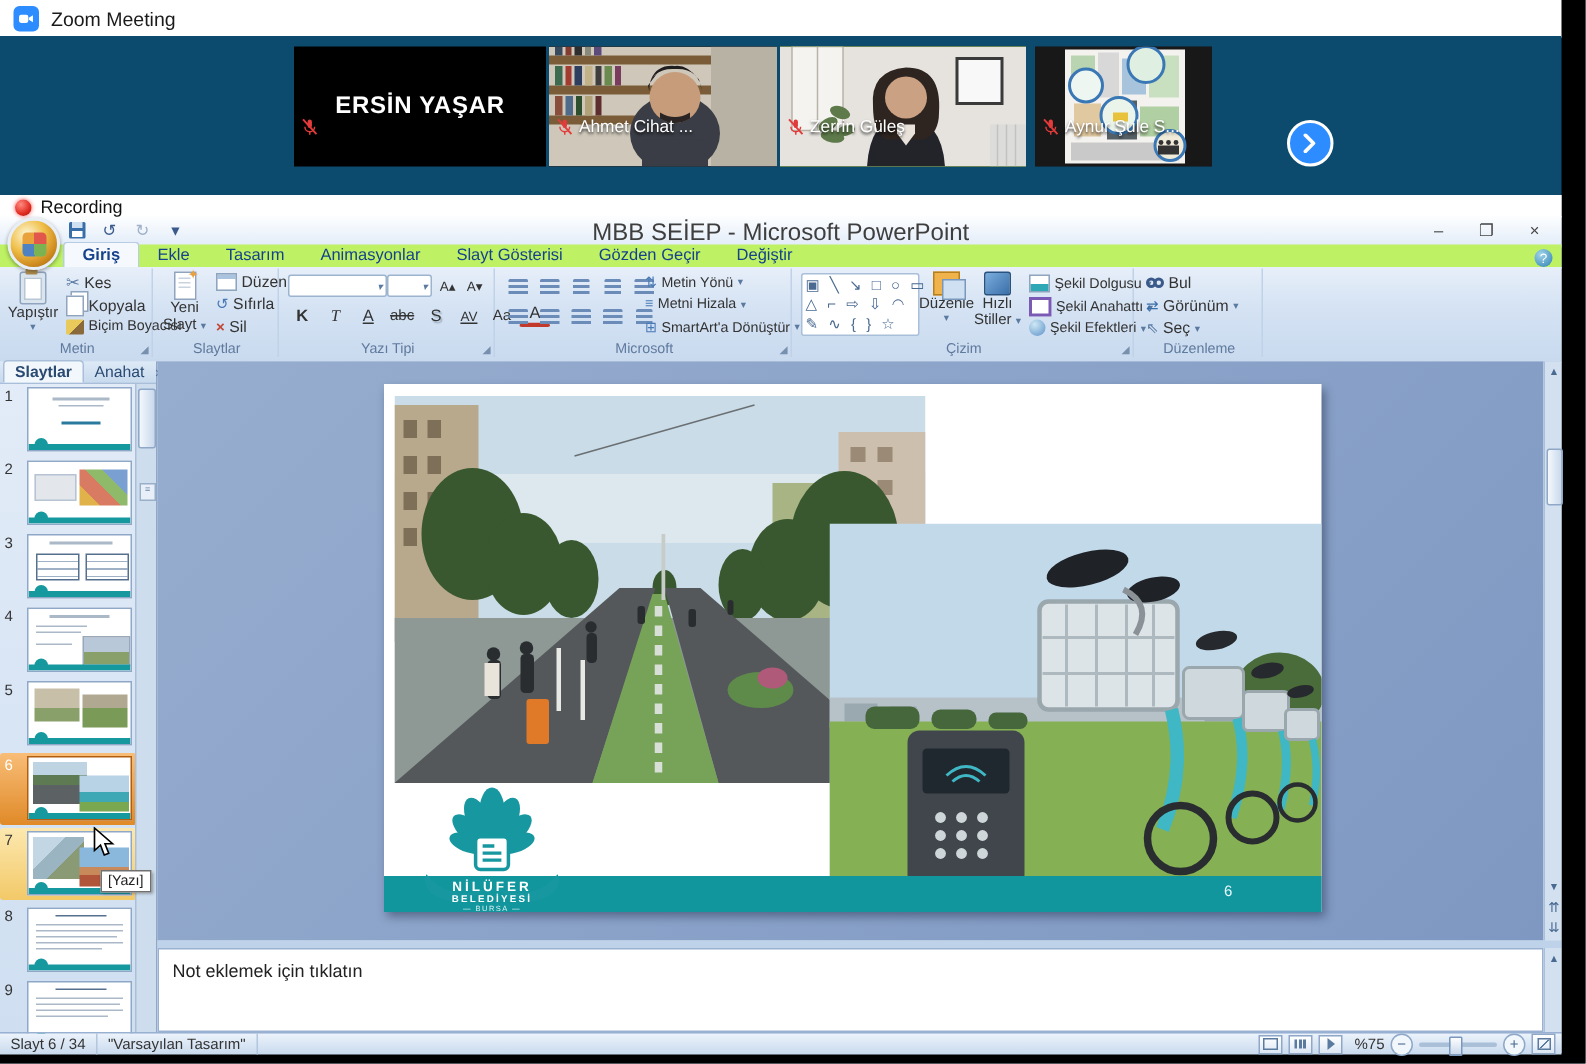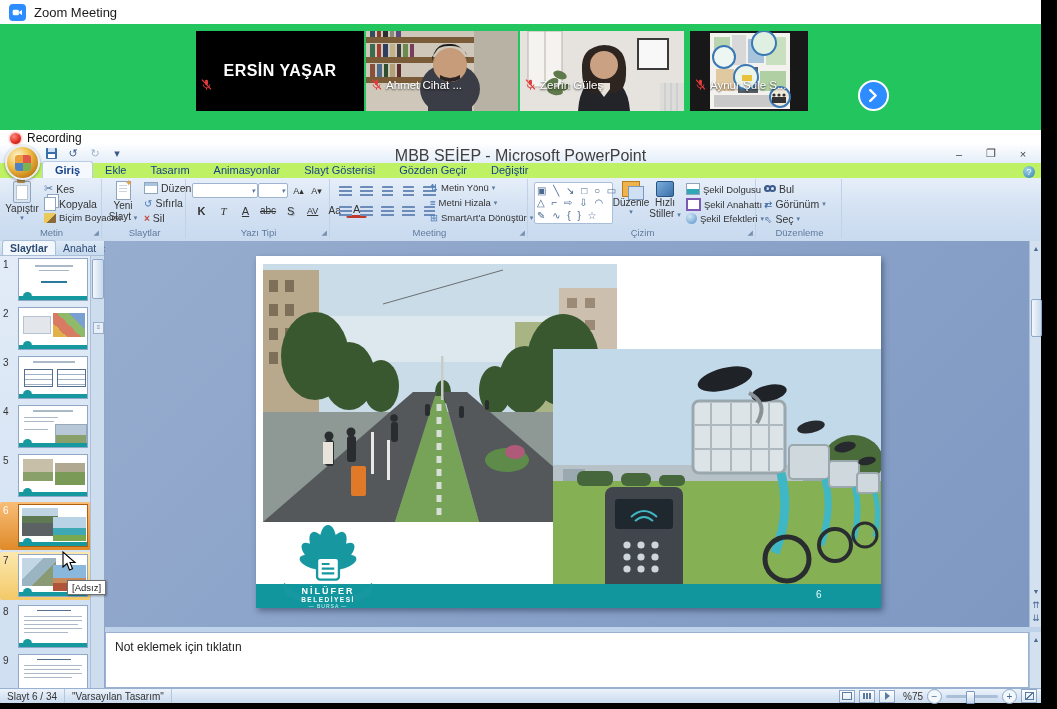--- a/index.html
+++ b/index.html
@@ -6,21 +6,21 @@
   body{background:#000;}
   .app{position:relative;width:1057px;height:709px;background:#000;overflow:hidden;
        font-family:"Liberation Sans",sans-serif;-webkit-font-smoothing:antialiased;}
   
   .ztitle{position:absolute;left:0;top:0;width:1041px;height:24px;background:#fff;
           display:flex;align-items:center;border-bottom:1px solid #e3e3e3;}
   .zcam{width:17px;height:17px;margin:0 8px 0 9px;border-radius:4px;background:#2d8cff;
         display:inline-flex;align-items:center;justify-content:center;}
   .zcam svg{width:11px;height:11px;}
   .ztext{font-size:13px;color:#1a1a1a;}
-  .vstrip{position:absolute;left:0;top:24px;width:1041px;height:106px;background:#22c55e;}
+  .vstrip{position:absolute;left:0;top:24px;width:1041px;height:106px;background:#0c4a6e;}
   .vtile{position:absolute;top:7px;height:80px;background:#000;overflow:hidden;}
   .vtile svg.scene{position:absolute;left:0;top:0;width:100%;height:100%;}
   .vname{position:absolute;left:4px;bottom:20px;display:flex;align-items:center;gap:3px;
          color:#fff;font-size:11.5px;text-shadow:0 1px 2px rgba(0,0,0,.8);white-space:nowrap;}
   .micico{width:13px;height:13px;flex:0 0 13px;}
   .bigname{position:absolute;left:0;top:0;width:100%;height:100%;display:flex;
            align-items:center;justify-content:center;color:#fff;font-weight:bold;font-size:16px;letter-spacing:.5px;}
   .active-speaker{outline:2px solid #9fc553;outline-offset:-2px;}
   .znext{position:absolute;left:858px;top:56px;width:31px;height:31px;border-radius:50%;
          background:#2d8cff;border:2px solid #fff;color:#fff;display:flex;align-items:center;
@@ -497,21 +497,21 @@
         <div class="smallbtn" style="left:98px;top:18px;font-size:9.5px;">
           <span class="ic" style="color:#4a7ab5;">≡</span>
           <span>Metni Hizala</span>
             <span class="car">▾</span>
         </div>
         <div class="smallbtn" style="left:98px;top:33px;font-size:9.5px;">
           <span class="ic" style="color:#4a7ab5;">⊞</span>
           <span>SmartArt'a Dönüştür</span>
             <span class="car">▾</span>
         </div>
-        <div class="glabel">Meeting</div>
+        <div class="glabel">Microsoft</div>
         <span class="dlaunch">◢</span>
       </div>
 
       <div class="rgroup" style="left:530px;width:226px;">
         <div class="shapesbox">
           <div class="shrow">▣ ╲ ↘ □ ○ ▭</div>
           <div class="shrow">△ ⌐ ⇨ ⇩ ◠</div>
           <div class="shrow">✎ ∿ { } ☆</div>
         </div>
         <div class="bigbtn" style="left:84px;">
@@ -868,15 +868,15 @@
         <span class="fitbtn">
             <i></i>
           </span>
       </div>
     </div>
   </div>
 
   <svg class="cursor" viewBox="0 0 15 21">
     <path d="M1 1 L1 16 L5 12.5 L7.5 19 L10.5 17.8 L8 11.5 L13 11.5 Z" fill="#fff" stroke="#000" stroke-width="1.1"></path>
   </svg>
-  <div class="tooltip">[Adsız]</div>
+  <div class="tooltip">[Yazı]</div>
 
 </div>
 
 </body></html>

